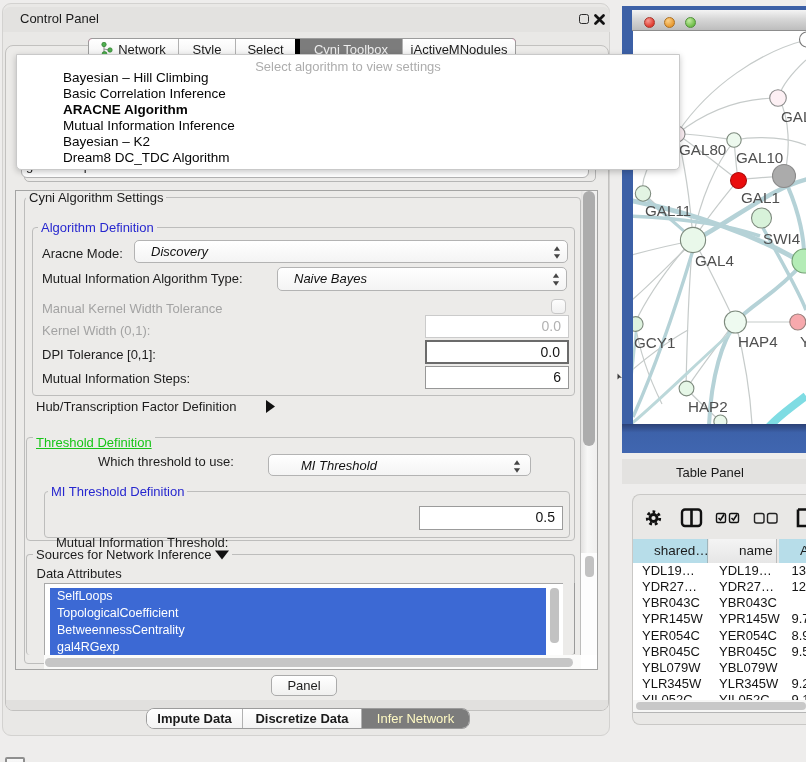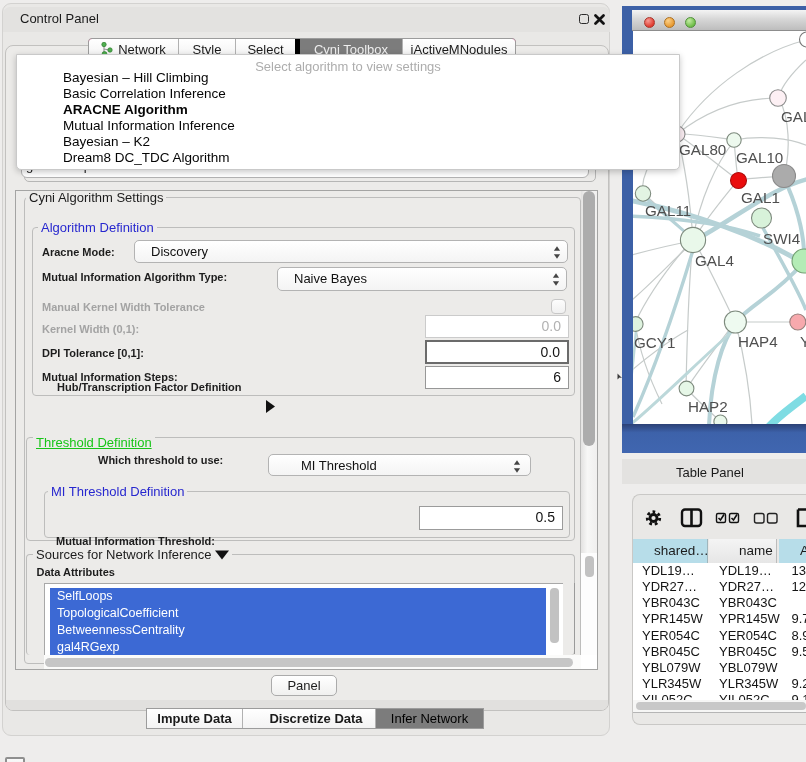--- a/index.html
+++ b/index.html
@@ -1,24 +1,24 @@
 <!DOCTYPE html>
 <html><head>
 <meta charset="utf-8">
 <style>
   html,body{margin:0;padding:0;}
   body{font-family:"Liberation Sans",sans-serif;}
   #root{position:relative;width:806px;height:762px;background:#eeedec;overflow:hidden;}
   .abs{position:absolute;}
-  .lbl{position:absolute;font-size:11px;font-weight:bold;color:#1d1d1d;white-space:nowrap;text-align:right;}
+  .lbl{position:absolute;font-size:13px;font-weight:normal;color:#1d1d1d;white-space:nowrap;text-align:right;}
   .lbl.dis{color:#a3a3a3;}
   .grp{position:absolute;border:1px solid #bdbdbc;border-radius:4px;}
   .gtitle{position:absolute;font-size:13px;background:#ecebe9;padding:0 3px;white-space:nowrap;line-height:13px;}
   .combo{position:absolute;background:linear-gradient(#ffffff,#f4f4f4);border:1px solid #b3b3b3;border-radius:5px;font-size:13px;color:#111;box-sizing:border-box;}
-  .combo .ct{position:absolute;left:16px;top:3px;white-space:nowrap;}
+  .combo .ct{position:absolute;left:16px;top:3px;white-space:nowrap;font-style:italic;}
   .carr{position:absolute;width:8px;}
   .tf{position:absolute;background:#fff;box-sizing:border-box;font-size:14px;color:#141414;text-align:right;}
   .tf span{position:absolute;right:7px;top:2px;}
 </style>
 </head>
 <body>
 <div id="root">
 
   <div class="abs" id="cp" style="left:2px;top:3px;width:608px;height:733px;background:#e9e8e6;border:1px solid #d3d2d0;border-radius:9px;box-sizing:border-box;"></div>
 
@@ -95,21 +95,21 @@
   <div class="lbl" style="left:42px;top:347px;">DPI Tolerance [0,1]:</div>
   <div class="tf" style="left:425px;top:340px;width:144px;height:24px;border:2px solid #6b6b6b;">
       <span>0.0</span>
     </div>
 
   <div class="lbl" style="left:42px;top:371px;">Mutual Information Steps:</div>
   <div class="tf" style="left:425px;top:366px;width:144px;height:23px;border:1.5px solid #979797;">
       <span>6</span>
     </div>
 
-  <div class="lbl" style="left:36px;top:381px;margin-left:21px;">Hub/Transcription Factor Definition</div>
+  <div class="lbl" style="left:36px;top:399px;">Hub/Transcription Factor Definition</div>
   <svg class="abs" style="left:265px;top:400px;" width="11" height="13" viewBox="0 0 11 13">
       <path d="M1 0 L10 6.5 L1 13 Z" fill="#111"></path>
     </svg>
 
   <div class="grp" style="left:26px;top:437px;width:547px;height:102px;"></div>
   <div class="gtitle" style="left:33px;top:436px;color:#18c518;text-decoration:underline;">Threshold Definition</div>
 
   <div class="lbl" style="left:98px;top:454px;">Which threshold to use:</div>
   <div class="combo" style="left:268px;top:454px;width:263px;height:22px;">
       <span class="ct" style="left:32px;">MI Threshold</span>
@@ -142,24 +142,24 @@
 
   <div class="abs" style="left:581px;top:553px;width:16px;height:102px;background:#fdfdfd;"></div>
   <div class="abs" style="left:585px;top:556px;width:9px;height:21px;background:#c2c2c2;border-radius:4px;"></div>
 
   <div class="abs" style="left:44px;top:655px;width:537px;height:14px;background:#fbfbfa;"></div>
   <div class="abs" style="left:45px;top:658px;width:528px;height:9px;background:#c6c6c6;border-radius:4.5px;"></div>
   <div class="abs" style="left:581px;top:655px;width:16px;height:14px;background:#fff;"></div>
 
   <div class="abs" style="left:271px;top:675px;width:66px;height:21px;background:linear-gradient(#ffffff,#f0f0ef);border:1px solid #ababab;border-radius:5px;box-sizing:border-box;text-align:center;font-size:13px;color:#1e1e1e;line-height:19px;">Panel</div>
 
-  <div class="abs" style="left:146px;top:708px;height:19px;display:flex;border:1px solid #9c9c9c;border-radius:0;overflow:hidden;background:#fff;font-size:13px;font-weight:bold;color:#1b1b1b;">
+  <div class="abs" style="left:146px;top:708px;height:19px;display:flex;border:1px solid #9c9c9c;border-radius:8px;overflow:hidden;background:#fff;font-size:13px;font-weight:bold;color:#1b1b1b;">
     <div style="width:95px;display:flex;align-items:center;justify-content:center;background:linear-gradient(#ffffff,#f3f3f3);">Impute Data</div>
-    <div style="width:118px;display:flex;align-items:center;justify-content:center;border-left:1px solid #b1b1b1;background:linear-gradient(#ffffff,#f3f3f3);padding-left:14px;">Discretize Data</div>
-    <div style="width:107px;display:flex;align-items:center;justify-content:center;border-left:1px solid #b1b1b1;background:#7c7c7c;color:#000000;font-weight:normal;">Infer Network</div>
+    <div style="width:118px;display:flex;align-items:center;justify-content:center;border-left:1px solid #b1b1b1;background:linear-gradient(#ffffff,#f3f3f3);">Discretize Data</div>
+    <div style="width:107px;display:flex;align-items:center;justify-content:center;border-left:1px solid #b1b1b1;background:#7c7c7c;color:#fef9c3;font-weight:normal;">Infer Network</div>
   </div>
 
   <div class="abs" style="left:16px;top:53.5px;width:664px;height:116.5px;background:#fff;border:1px solid #c9c9c9;border-radius:0 0 5px 5px;box-sizing:border-box;box-shadow:0 2px 6px rgba(0,0,0,0.22);z-index:50;font-size:13.5px;color:#050505;">
     <div style="position:absolute;top:4.5px;left:0;width:100%;text-align:center;color:#adadad;font-size:13px;">Select algorithm to view settings</div>
     <div style="position:absolute;left:2px;top:15.5px;line-height:16.1px;white-space:nowrap;margin-left:44px;">Bayesian – Hill Climbing<br>Basic Correlation Inference<br><b>ARACNE Algorithm</b><br>Mutual Information Inference<br>Bayesian – K2<br>Dream8 DC_TDC Algorithm</div>
   </div>
 
   <div class="abs" style="left:5px;top:757px;width:20px;height:18px;background:linear-gradient(#fafafa,#e4e4e4);border:2px solid #8f8f8f;border-radius:2px;box-sizing:border-box;"></div>
 
   <div class="abs" style="left:622px;top:6px;width:184px;height:447px;background:#3c60a6;"></div>

